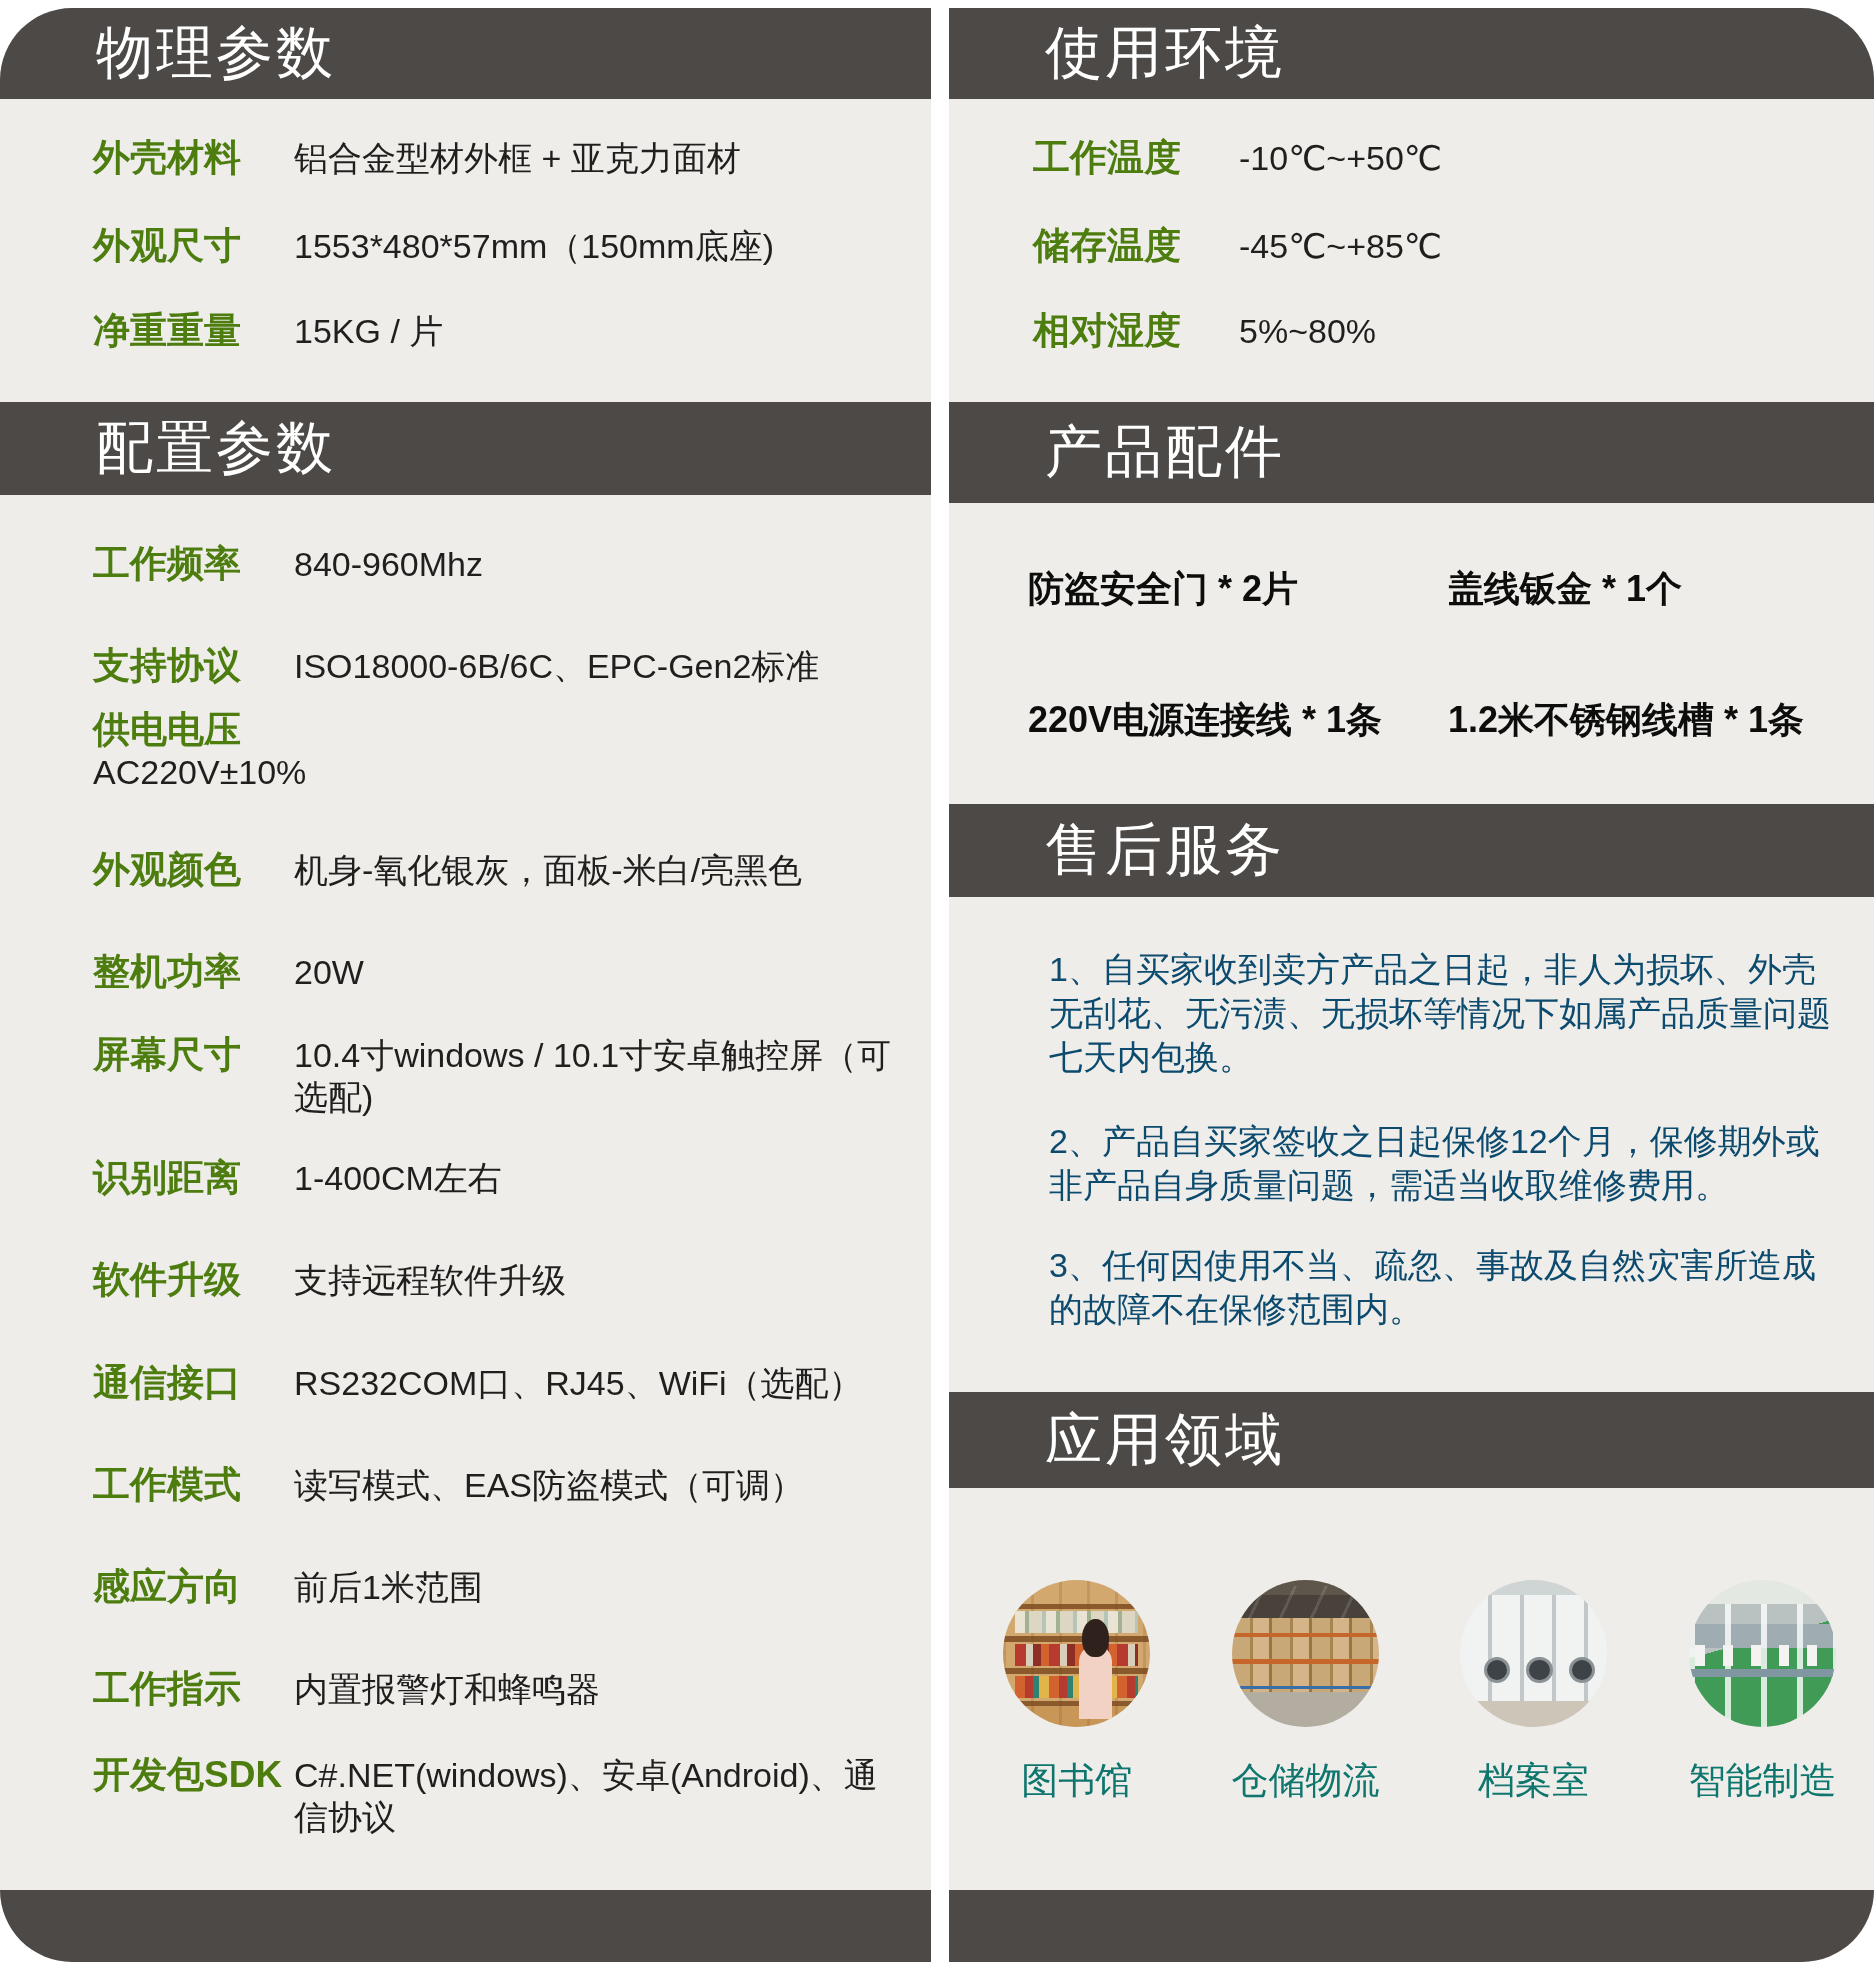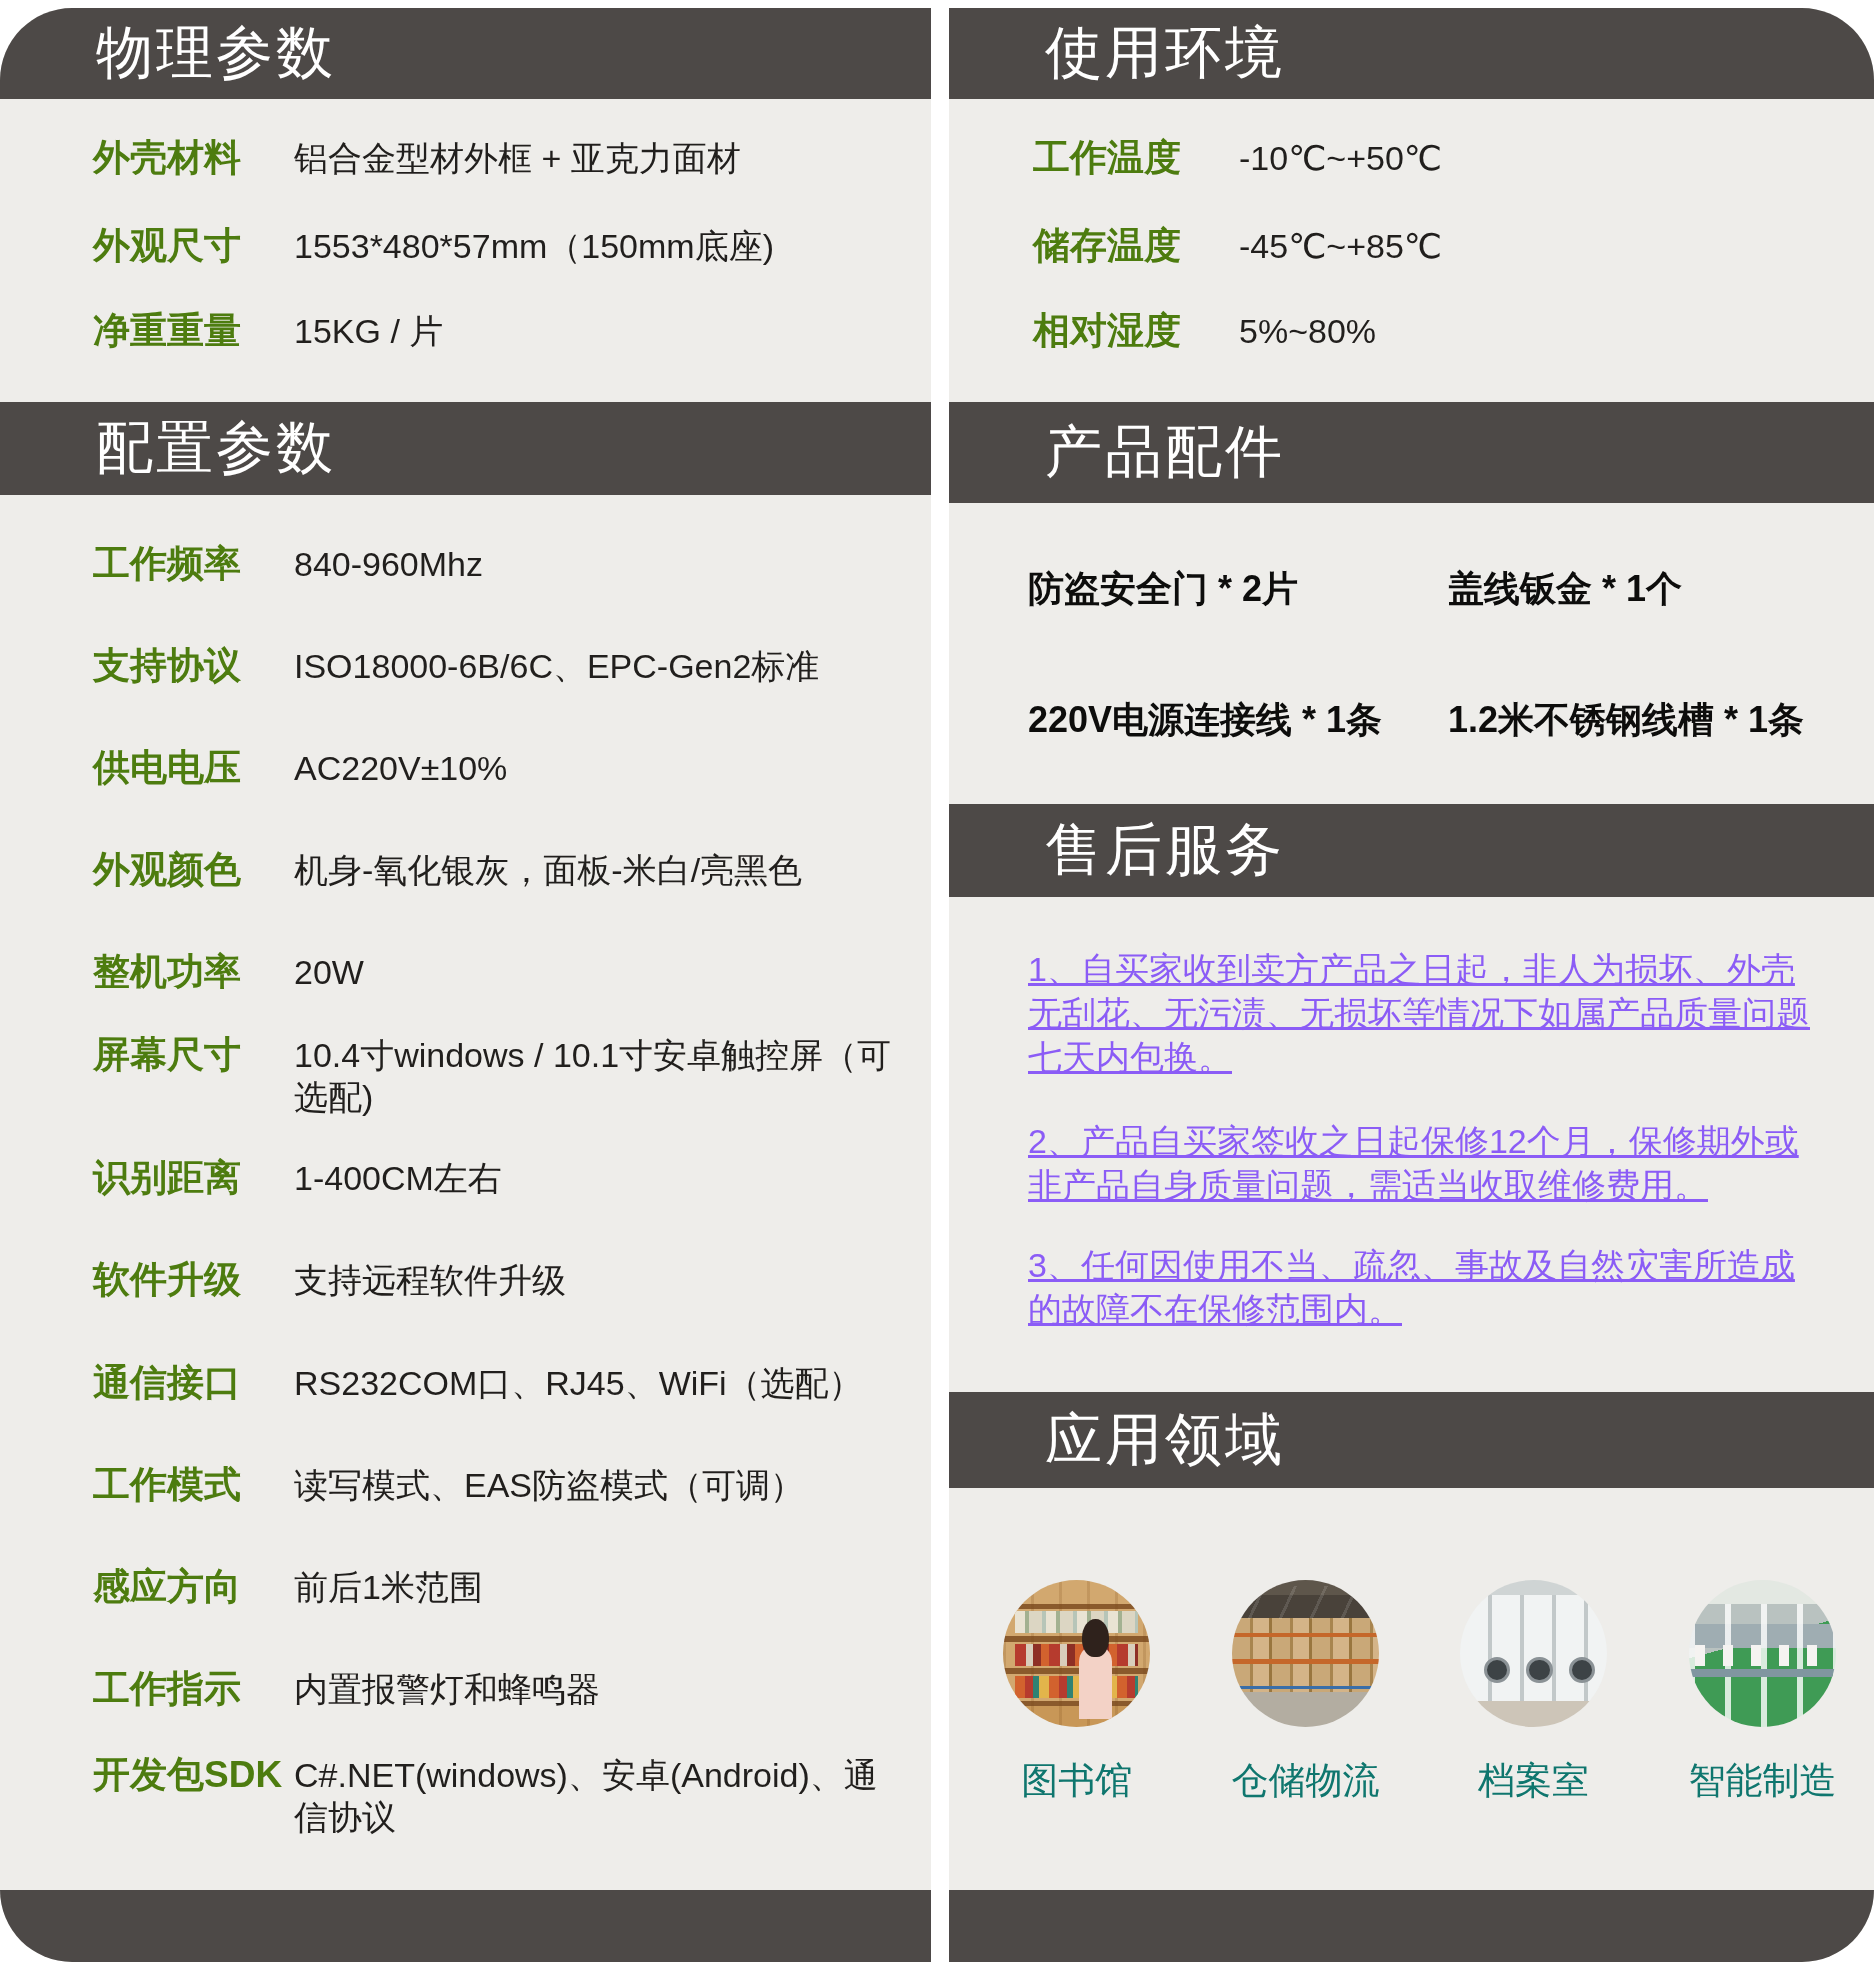--- a/index.html
+++ b/index.html
@@ -54,24 +54,23 @@
   
   .acc-line{
     position:absolute;left:79px;width:830px;
     line-height:42px;font-size:36px;font-weight:700;color:#0d0d0c;
     display:flex;
   }
   .acc-line .acc-item{display:inline-block;white-space:nowrap;}
   .acc-line .acc-item.second{position:absolute;left:420px;}
   
   .para{
-    position:absolute;left:79px;width:809px;
-    font-size:34px;line-height:44px;color:#8b5cf6;
+    position:absolute;left:100px;width:809px;
+    font-size:34px;line-height:44px;color:#0c4a6e;
     white-space:pre-line;
-    text-decoration:underline;
   }
   
   .app-photo{
     position:absolute;top:1572px;width:147px;height:147px;
     border-radius:50%;overflow:hidden;
   }
   .app-label{
     position:absolute;top:1752px;width:241px;height:42px;
     line-height:42px;text-align:center;
     font-size:37px;font-weight:500;color:#0f766e;
@@ -153,21 +152,21 @@
   </div>
 
   <div class="row l-row" style="top:535px;">
     <span class="label">工作频率</span>
     <span class="value">840-960Mhz</span>
   </div>
   <div class="row l-row" style="top:637px;">
     <span class="label">支持协议</span>
     <span class="value">ISO18000-6B/6C、EPC-Gen2标准</span>
   </div>
-  <div class="row l-row" style="top:739px;">
+  <div class="row l-row" style="top:701px;flex-direction:column;">
     <span class="label">供电电压</span>
     <span class="value">AC220V±10%</span>
   </div>
   <div class="row l-row" style="top:841px;">
     <span class="label">外观颜色</span>
     <span class="value">机身-氧化银灰，面板-米白/亮黑色</span>
   </div>
   <div class="row l-row" style="top:943px;">
     <span class="label">整机功率</span>
     <span class="value">20W</span>

